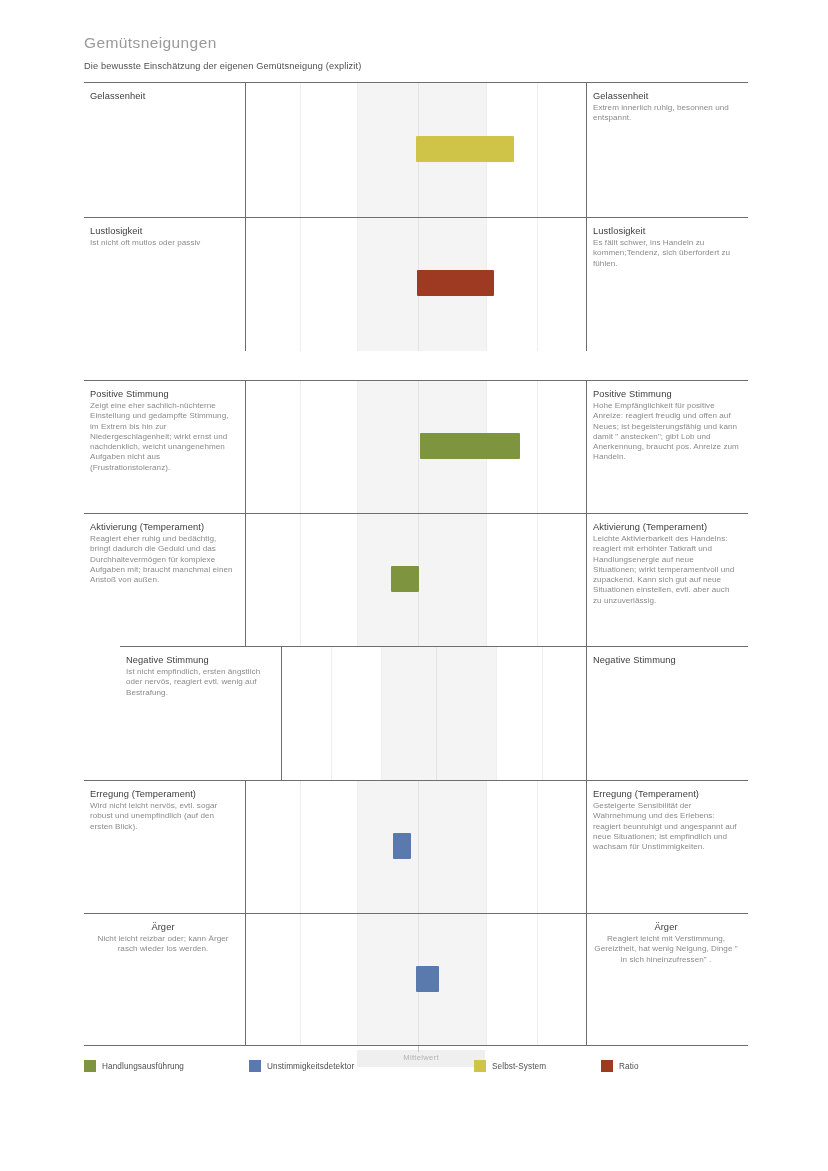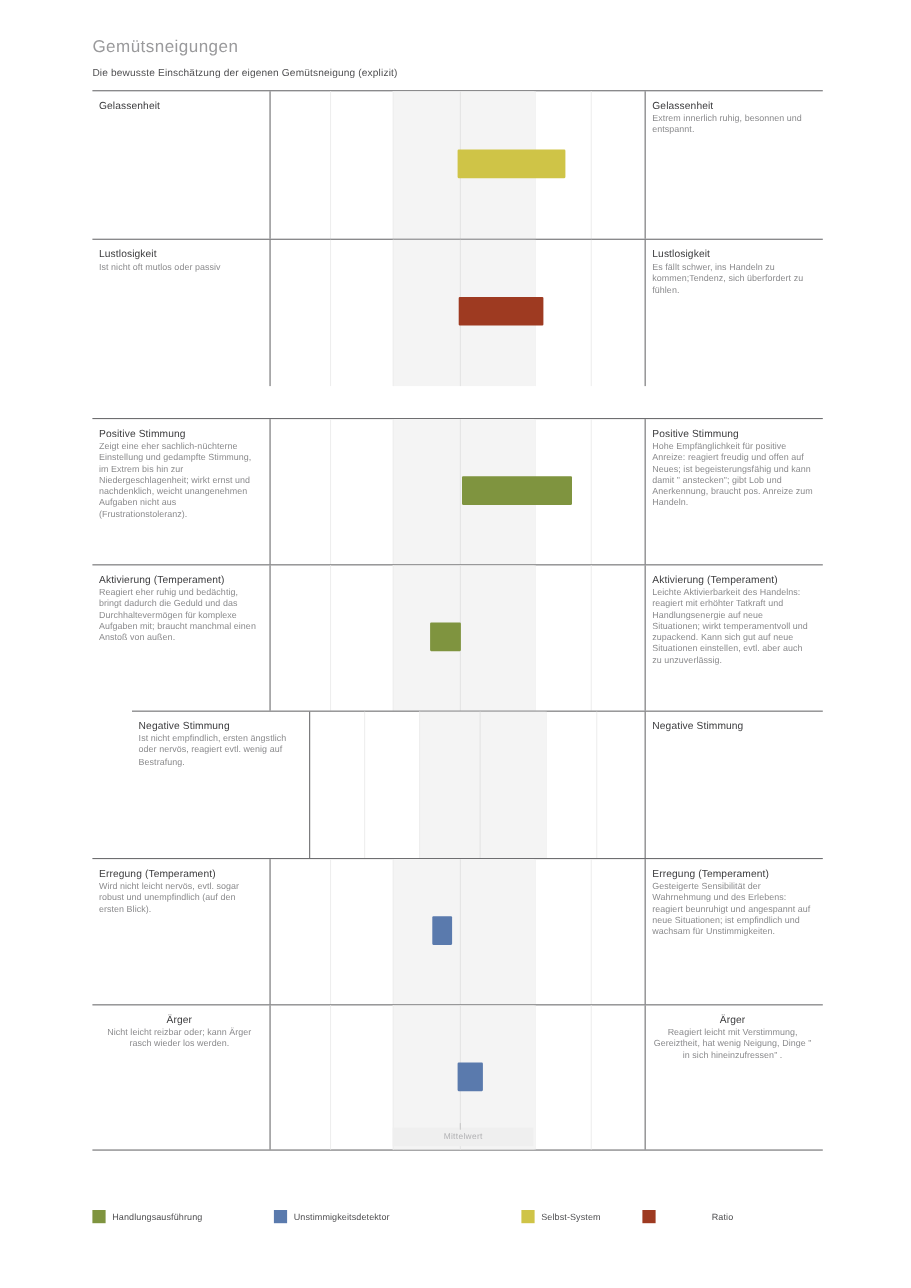--- a/index.html
+++ b/index.html
@@ -56,36 +56,36 @@
   .gl{position:absolute;top:0;bottom:0;width:1px;background:#eeeeee;}
   .gl-mid{background:#e4e4e4;}
 
   
   .bar{
     position:absolute;z-index:2;border-radius:1px;
   }
 
   
   .mw{
-    position:absolute;left:84px;width:664px;height:17px;
+    position:absolute;left:84px;width:664px;height:17px;margin-top:25px;
   }
   .mw-band{
     position:absolute;top:0;height:17px;background:#efefef;
   }
   .mw-tick{
     position:absolute;top:-4px;width:1px;height:6px;background:#c9c9c9;
   }
   .mw-label{
     position:absolute;top:3px;width:100%;text-align:center;
     font-size:7.6px;color:#b2b2b4;letter-spacing:.3px;
   }
 
   
   .legend{
-    position:absolute;left:84px;top:1060px;width:664px;height:20px;margin-top:40px;
+    position:absolute;left:84px;top:1060px;width:664px;height:20px;
   }
   .lg{position:absolute;display:flex;align-items:center;}
   .swatch{width:12px;height:12px;flex:0 0 12px;}
   .lgtxt{font-size:8.2px;color:#4f4f51;margin-left:6px;white-space:nowrap;letter-spacing:.1px;}
 </style>
 </head>
 <body>
 
 <div class="page">
 
@@ -253,19 +253,19 @@
         <span class="lgtxt">Handlungsausführung</span>
       </div>
       <div class="lg" style="left: 165px;">
         <span class="swatch" style="background:#5a7aad"></span>
         <span class="lgtxt">Unstimmigkeitsdetektor</span>
       </div>
       <div class="lg" style="left: 390px;">
         <span class="swatch" style="background:#cfc447"></span>
         <span class="lgtxt">Selbst-System</span>
       </div>
-      <div class="lg" style="left: 500px; gap: 45px;">
+      <div class="lg" style="left: 517px;">
         <span class="swatch" style="background:#9e3a21"></span>
         <span class="lgtxt">Ratio</span>
       </div>
     </div>
 
 </div>
 
 </body></html>

